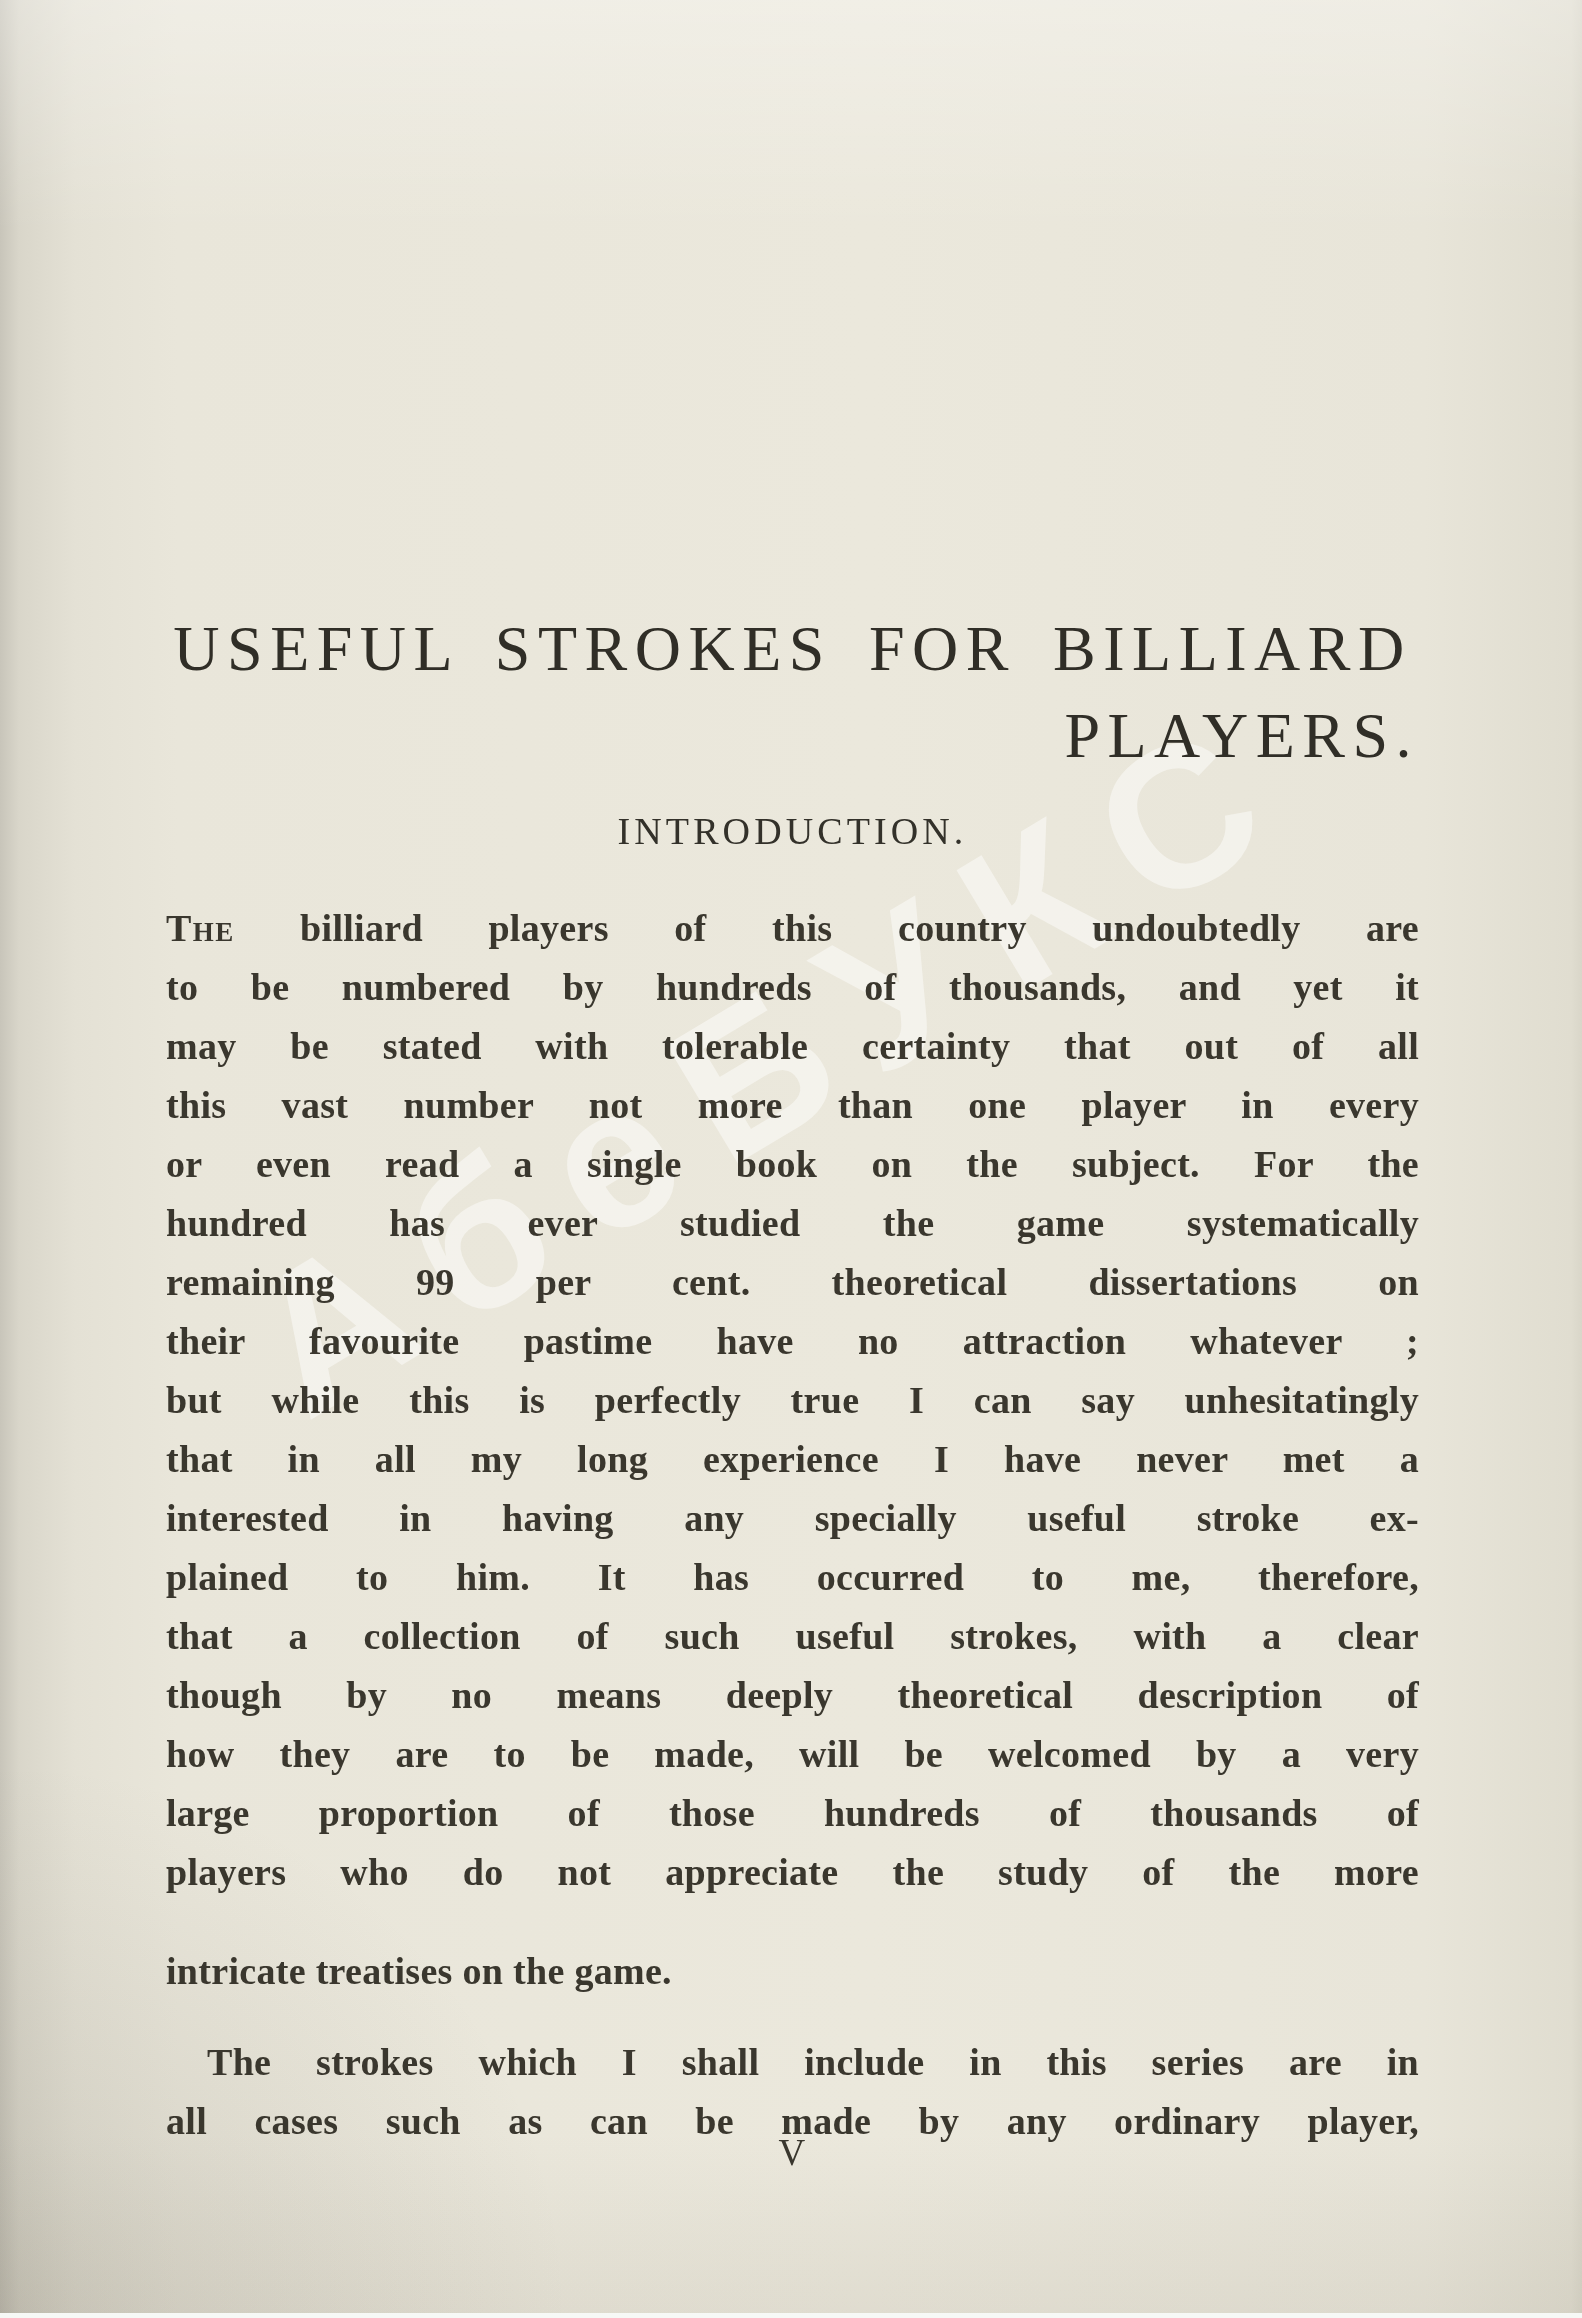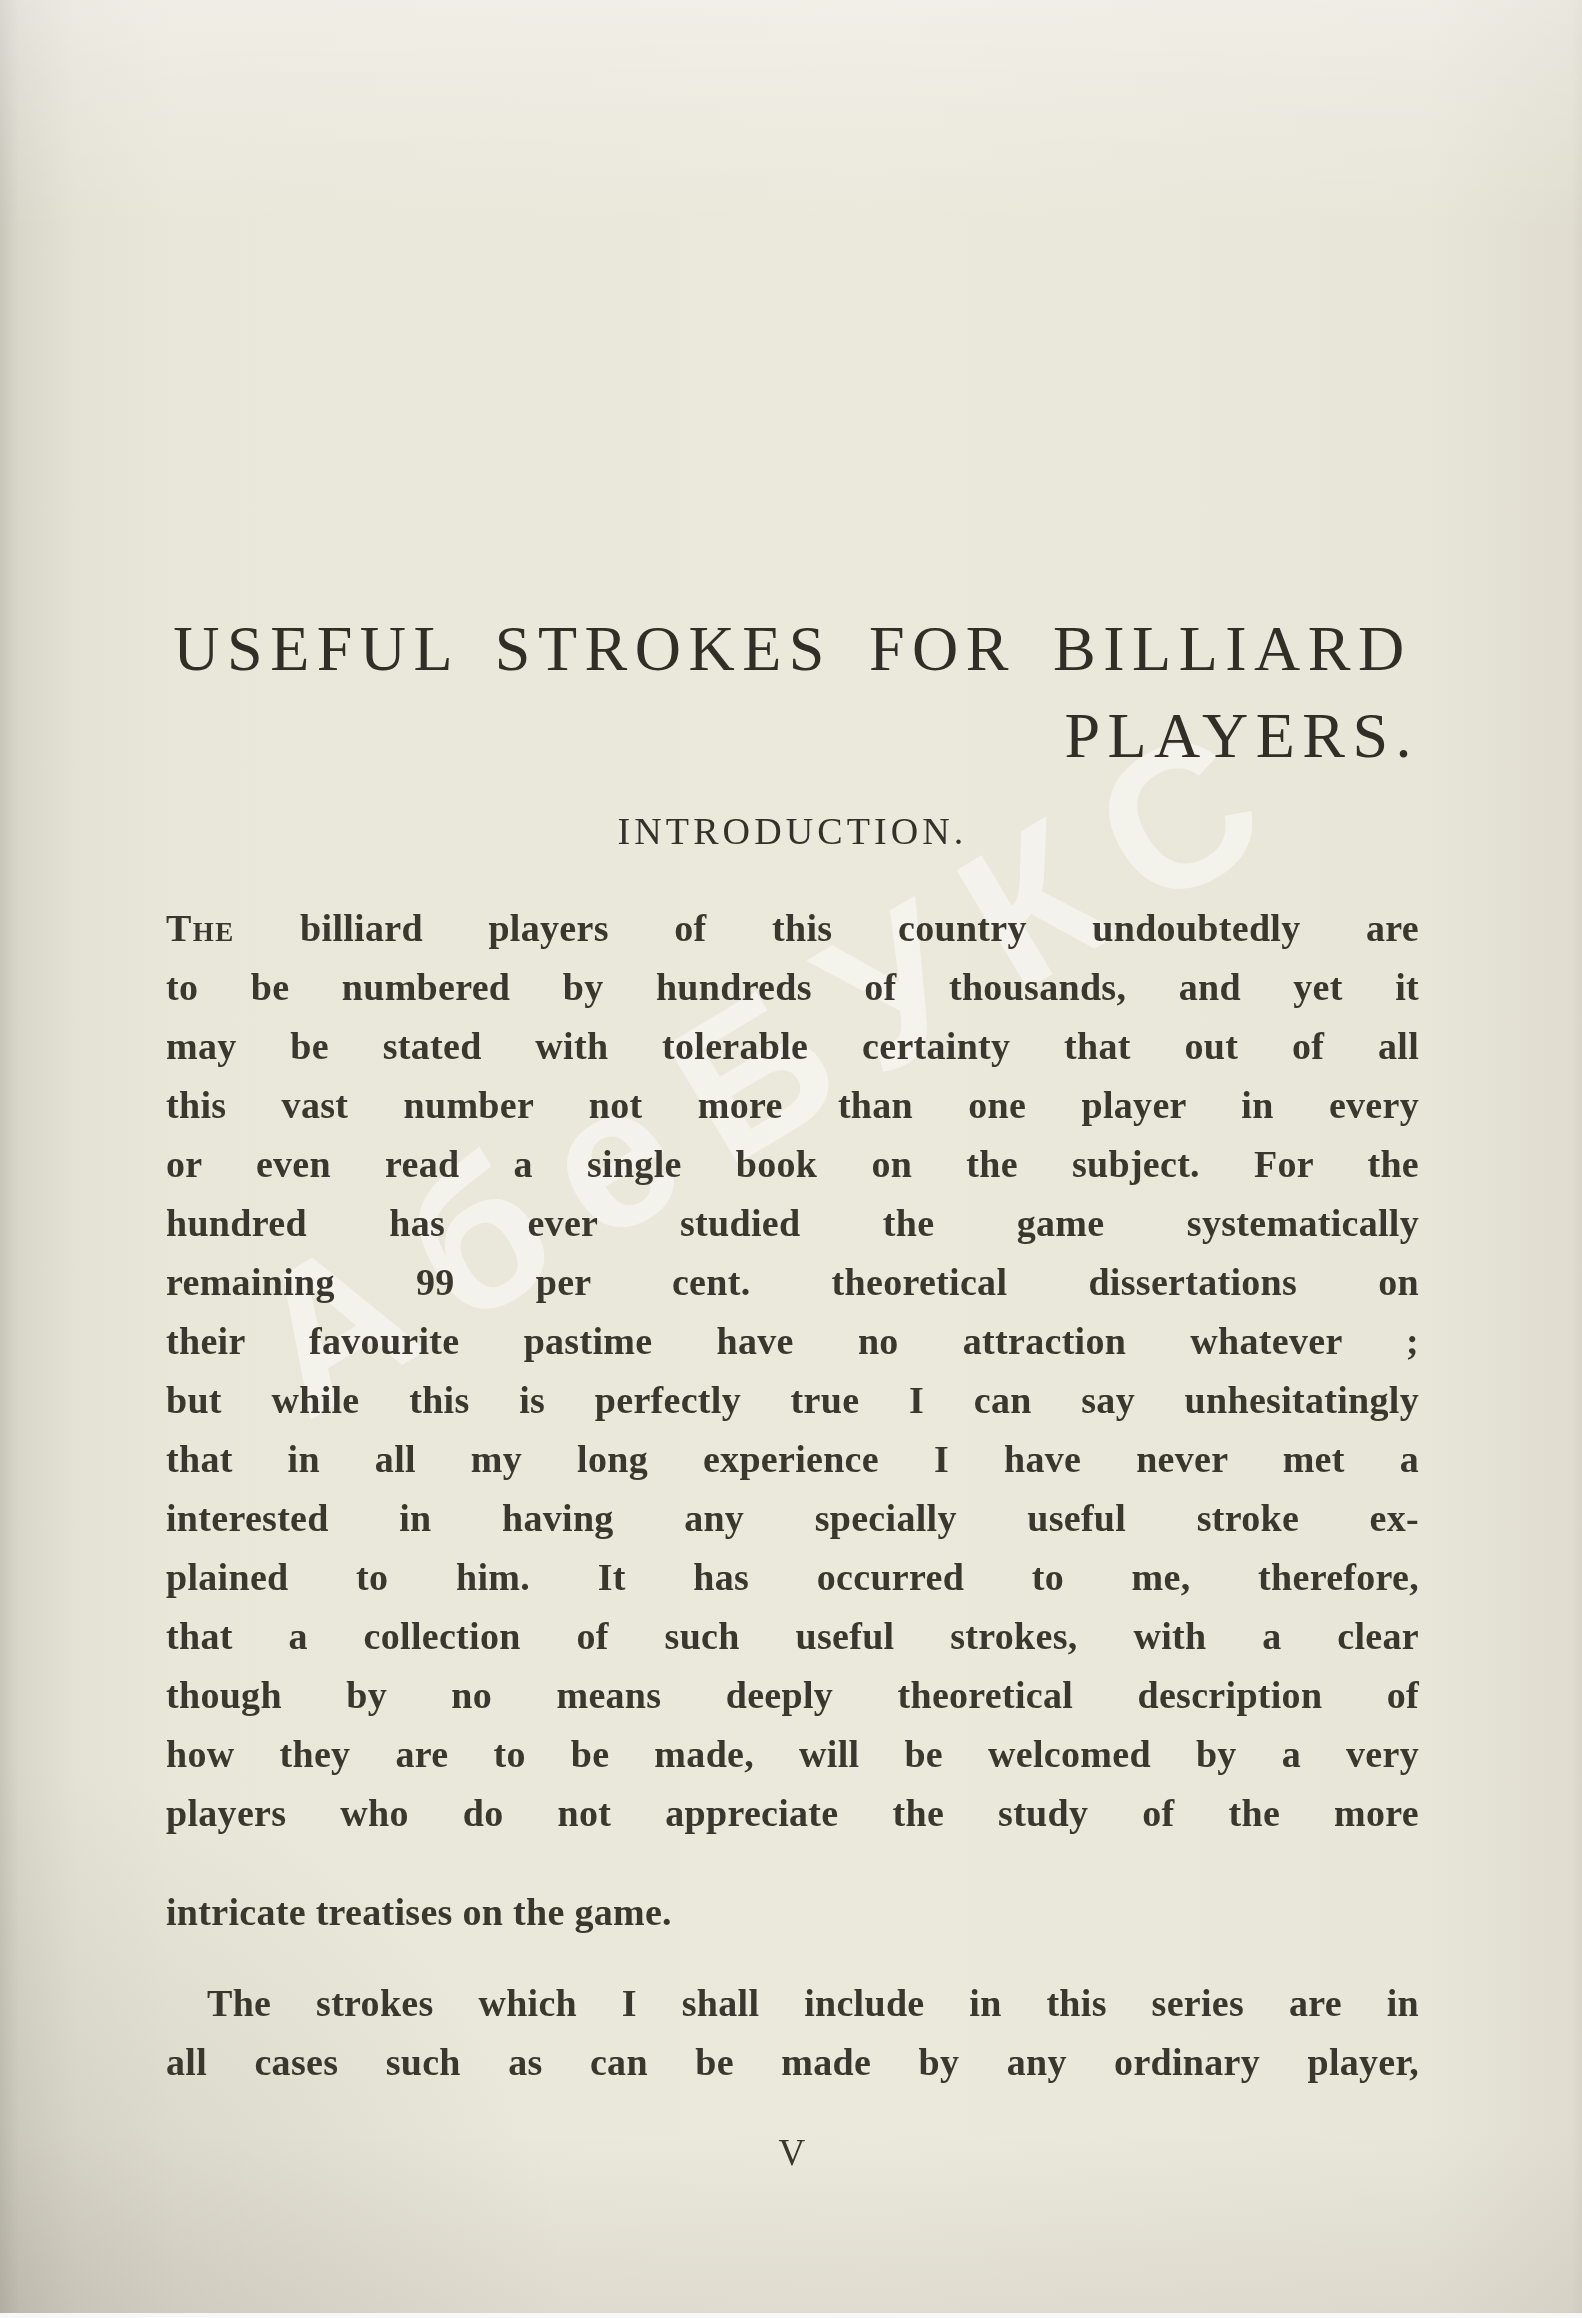--- a/index.html
+++ b/index.html
@@ -82,20 +82,21 @@
       <div class="line">hundred has ever studied the game systematically</div>
       <div class="line">remaining 99 per cent. theoretical dissertations on</div>
       <div class="line">their favourite pastime have no attraction whatever ;</div>
       <div class="line">but while this is perfectly true I can say unhesitatingly</div>
       <div class="line">that in all my long experience I have never met a</div>
       <div class="line">interested in having any specially useful stroke ex-</div>
       <div class="line">plained to him.  It has occurred to me, therefore,</div>
       <div class="line">that a collection of such useful strokes, with a clear</div>
       <div class="line">though by no means deeply theoretical description of</div>
       <div class="line">how they are to be made, will be welcomed by a very</div>
+      <div class="line">large proportion of those hundreds of thousands of</div>
       <div class="line">players who do not appreciate the study of the more</div>
       <div class="line para-end">intricate treatises on the game.</div>
       <div class="line indent">The strokes which I shall include in this series are in</div>
       <div class="line">all cases such as can be made by any ordinary player,</div>
     </div>
   <div class="pagenum">V</div>
   <div class="bottom-strip"></div>
 </div>
 
 

